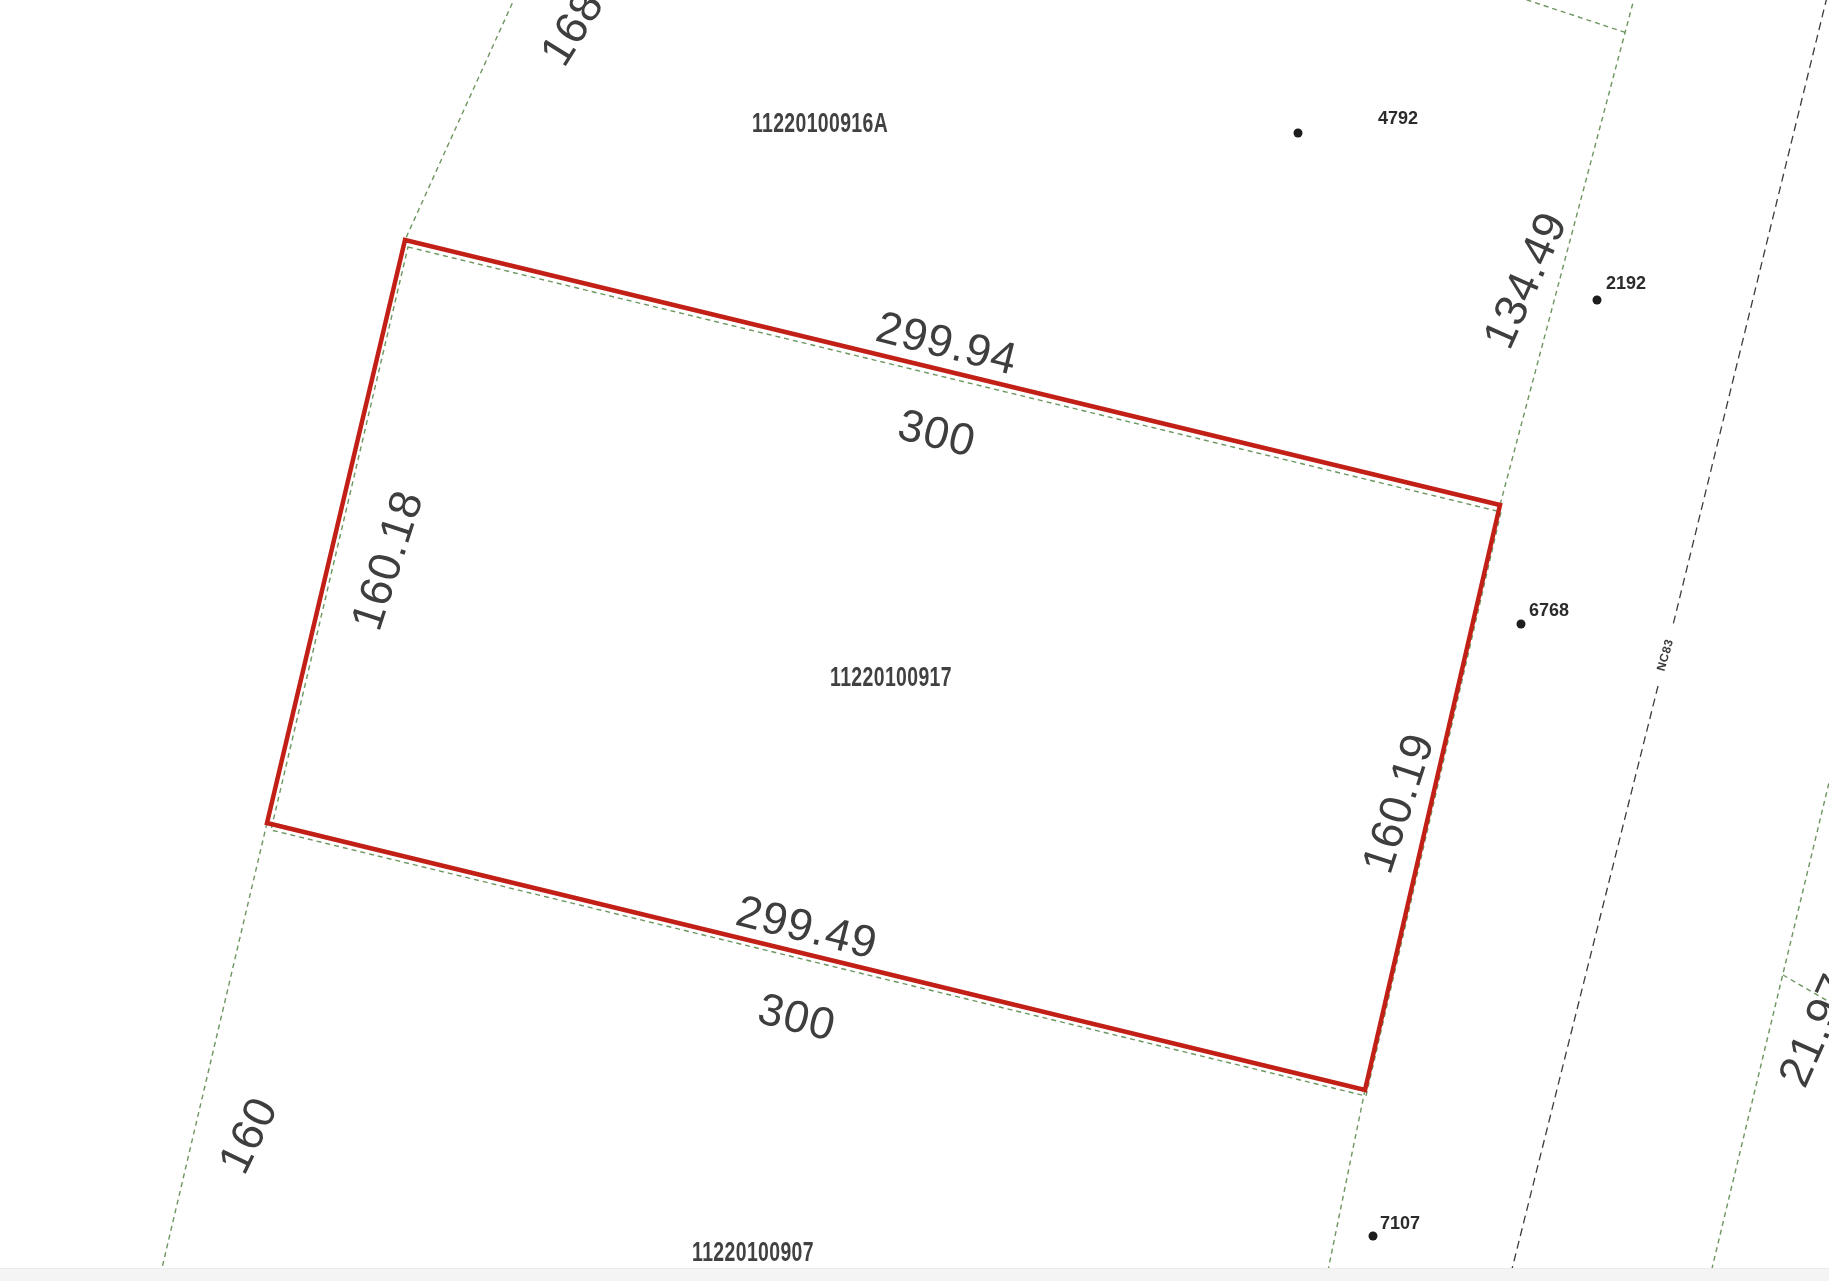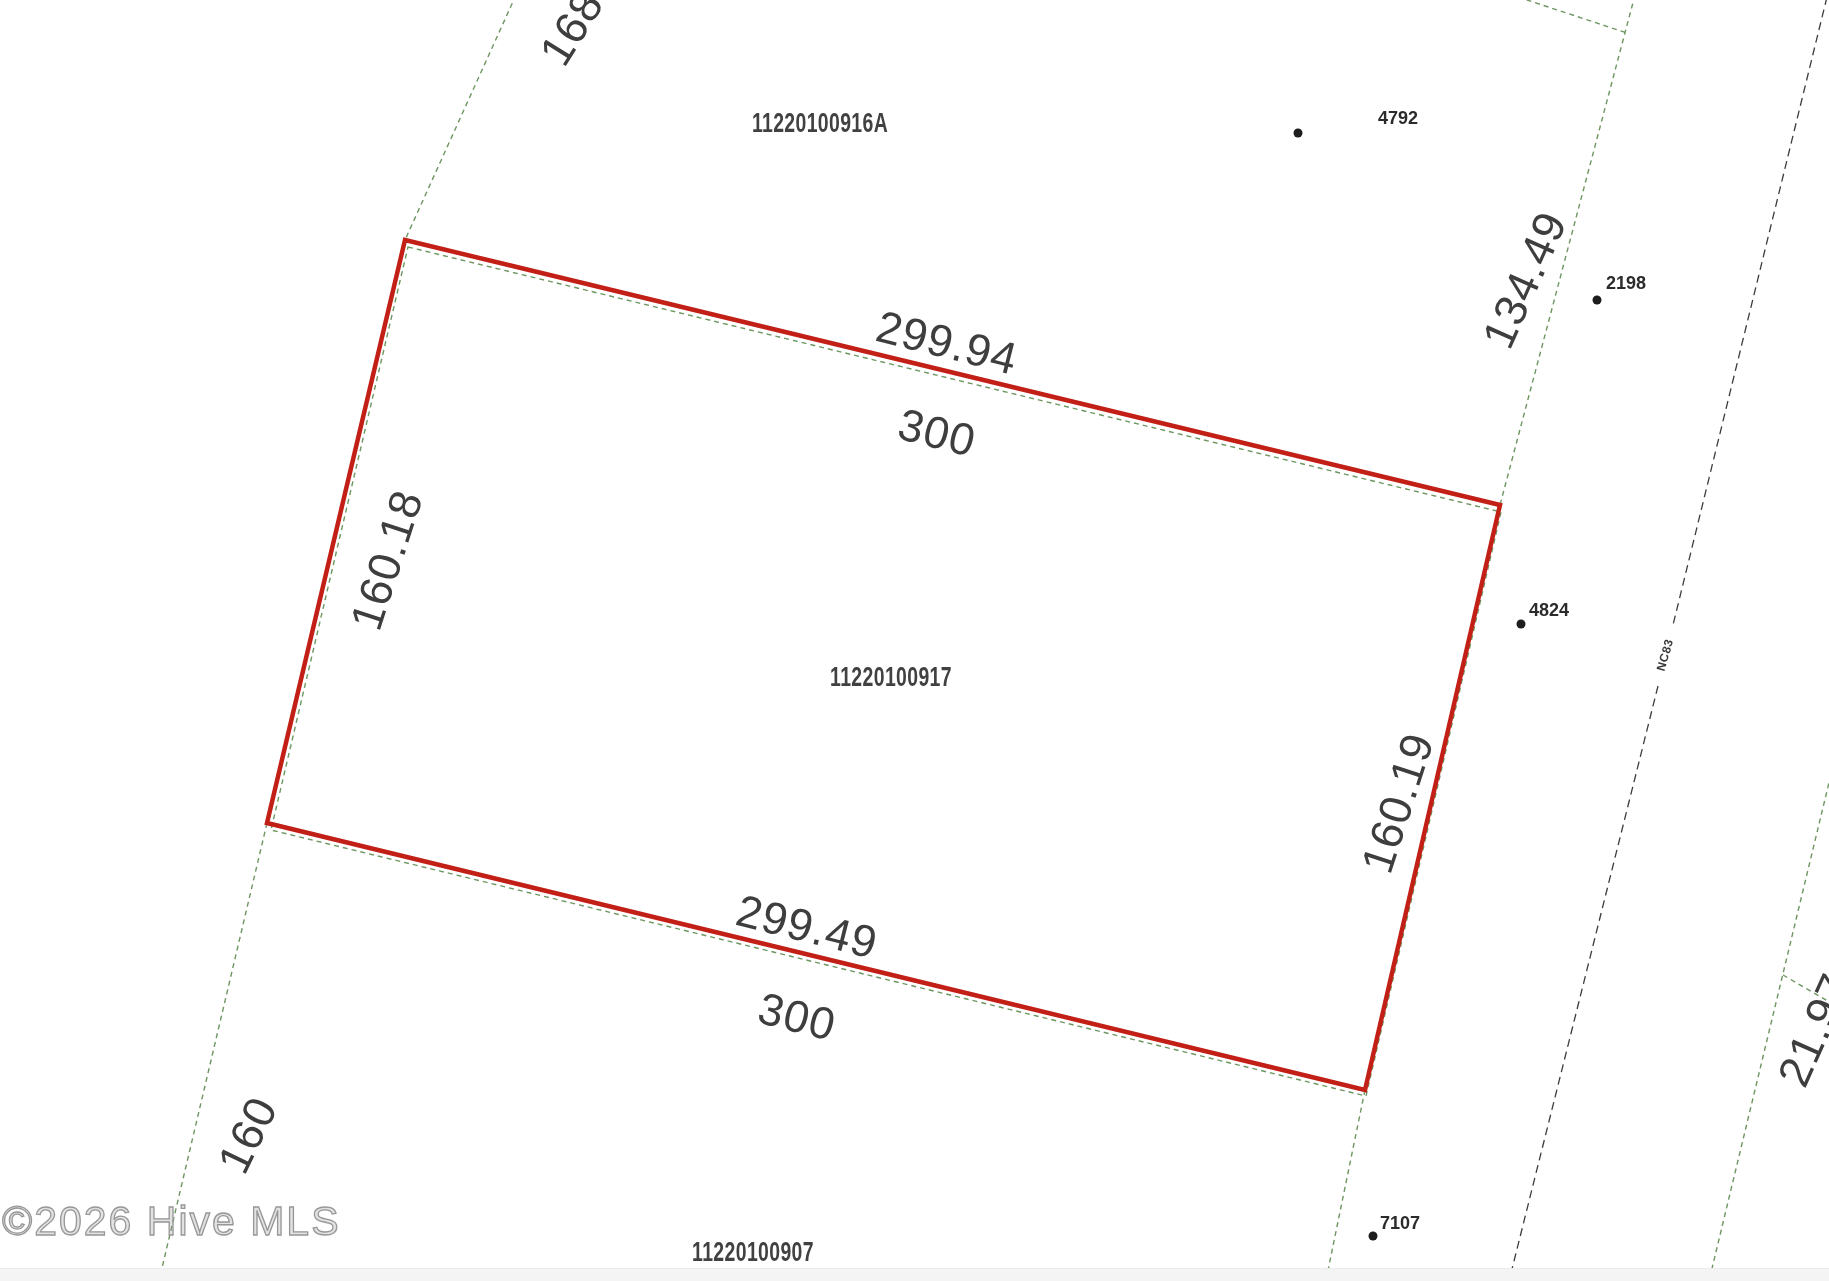--- a/index.html
+++ b/index.html
@@ -98,25 +98,24 @@
   <div class="label dim" style="left:1815px;top:1030px;transform:translate(-50%,-50%) rotate(-66deg);">21.97</div>
 
   <div class="label pid" style="left:820px;top:123px;transform:translate(-50%,-50%) scaleX(0.72);">11220100916A</div>
 
   <div class="label pid" style="left:891px;top:677px;transform:translate(-50%,-50%) scaleX(0.72);">11220100917</div>
 
   <div class="label pid" style="left:753px;top:1252px;transform:translate(-50%,-50%) scaleX(0.72);">11220100907</div>
 
   <div class="label addr" style="left:1398px;top:118px;transform:translate(-50%,-50%);">4792</div>
 
-  <div class="label addr" style="left:1626px;top:283px;transform:translate(-50%,-50%);">2198</div>
+  <div class="label addr" style="left:1626px;top:283px;transform:translate(-50%,-50%);">2192</div>
 
-  <div class="label addr" style="left:1549px;top:610px;transform:translate(-50%,-50%);">4824</div>
+  <div class="label addr" style="left:1549px;top:610px;transform:translate(-50%,-50%);">6768</div>
 
   <div class="label addr" style="left:1400px;top:1223px;transform:translate(-50%,-50%);">7107</div>
 
   <div class="label road-label" style="left:1665px;top:655px;transform:translate(-50%,-50%) rotate(-74deg);">NC83</div>
 
-  <div class="watermark">©2026 Hive MLS</div>
 
   <div class="footer-strip"></div>
 
 </div>
 
 </body></html>

